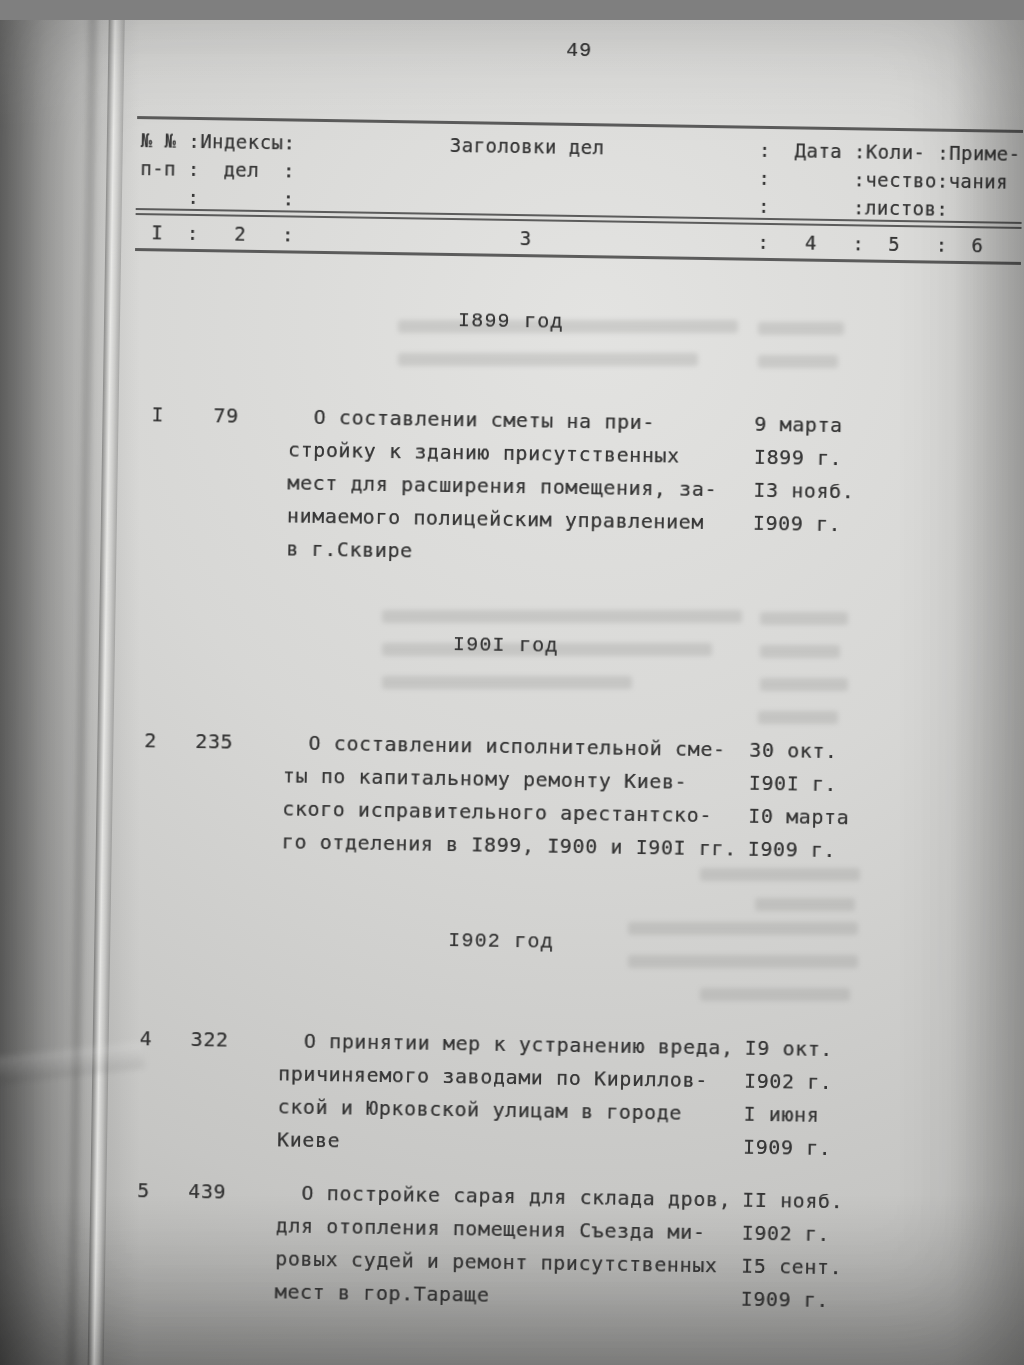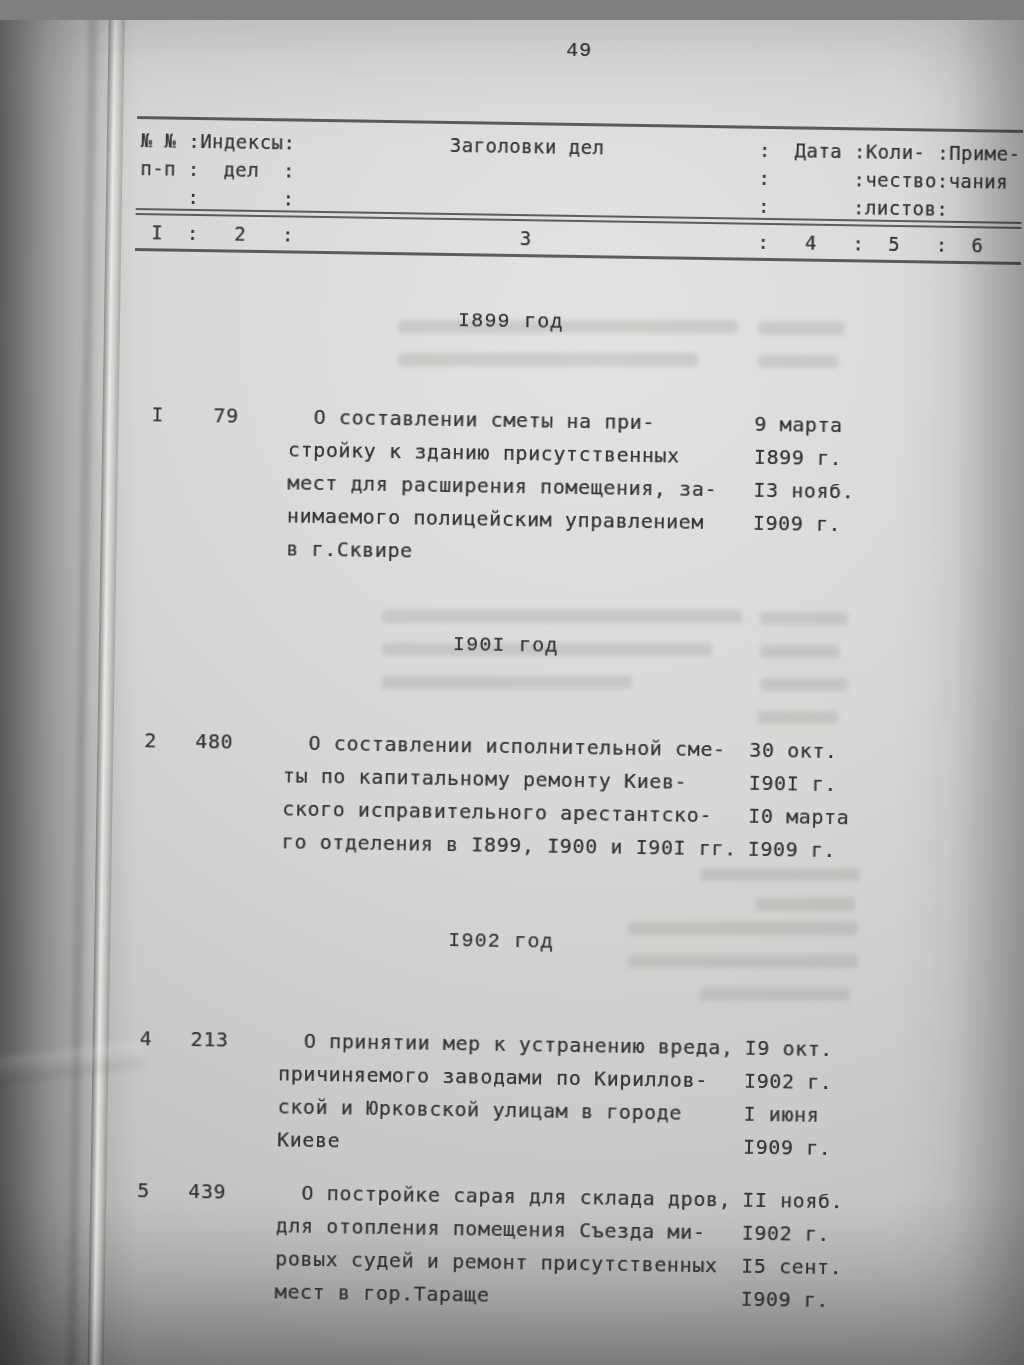--- a/index.html
+++ b/index.html
@@ -116,36 +116,36 @@
       <pre class="cell dates">9 марта
 I899 г.
 I3 нояб.
 I909 г.</pre>
     </div>
 
     <div class="year" style="top:614px">I90I год</div>
 
     <div class="entry" style="top:710px">
       <pre class="cell num">2</pre>
-      <pre class="cell idx">480</pre>
+      <pre class="cell idx">235</pre>
       <pre class="cell title">  О составлении исполнительной сме-
 ты по капитальному ремонту Киев-
 ского исправительного арестантско-
 го отделения в I899, I900 и I90I гг.</pre>
       <pre class="cell dates">30 окт.
 I90I г.
 I0 марта
 I909 г.</pre>
     </div>
 
     <div class="year" style="top:910px">I902 год</div>
 
     <div class="entry" style="top:1008px">
       <pre class="cell num">4</pre>
-      <pre class="cell idx">213</pre>
+      <pre class="cell idx">322</pre>
       <pre class="cell title">  О принятии мер к устранению вреда,
 причиняемого заводами по Кириллов-
 ской и Юрковской улицам в городе
 Киеве</pre>
       <pre class="cell dates">I9 окт.
 I902 г.
 I июня
 I909 г.</pre>
     </div>
 

